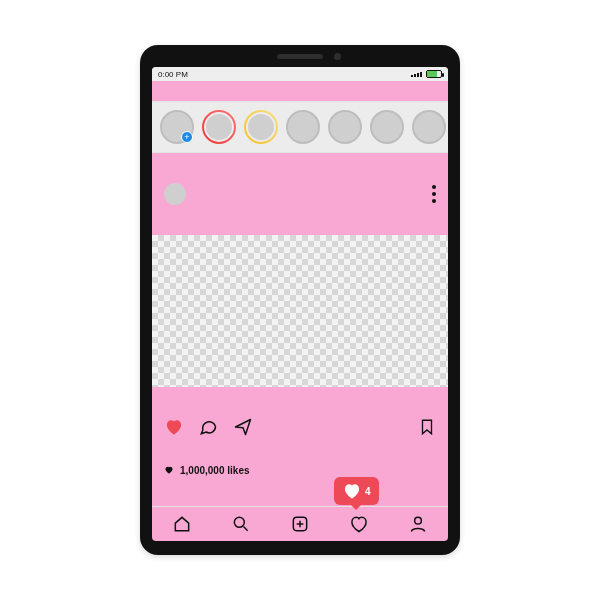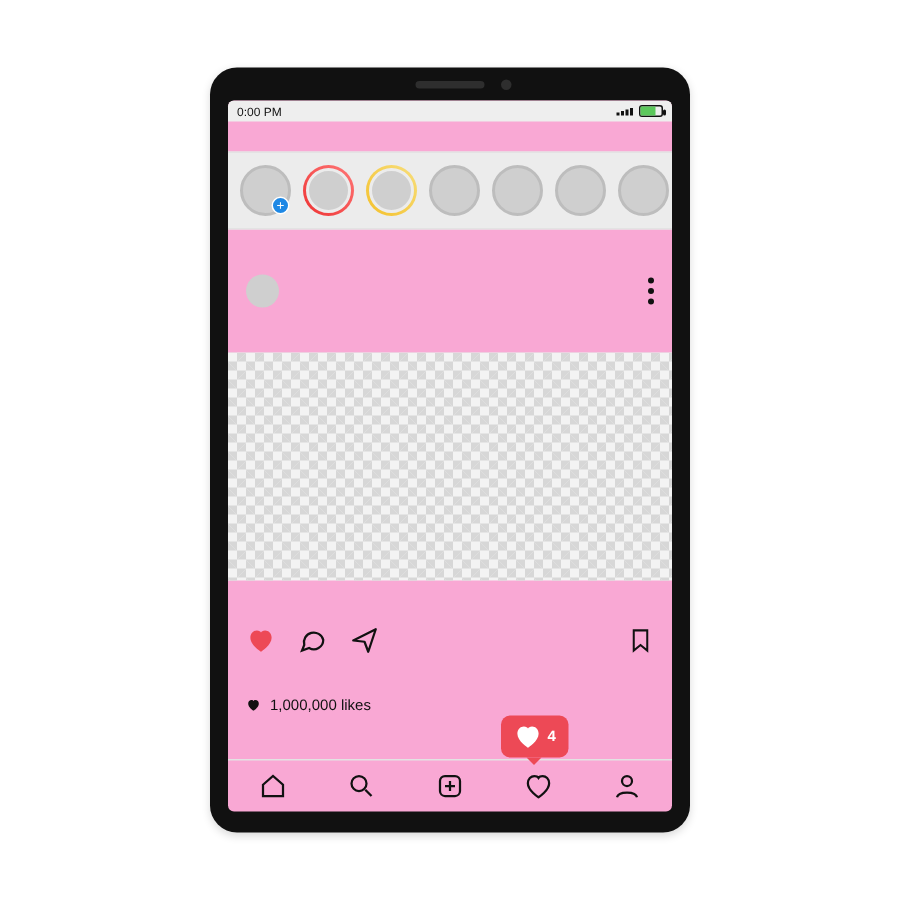--- a/index.html
+++ b/index.html
@@ -121,21 +121,21 @@
   }
   
   .actions {
     display:flex; align-items:center; justify-content:space-between;
     padding: 10px 12px 6px 12px;
   }
   .actions-left { display:flex; align-items:center; gap:14px; }
   .likes {
     display:flex; align-items:center; gap:6px;
     padding: 2px 12px 10px 12px;
-    font-size: 10px; font-weight:400; color:#111;text-align:center;
+    font-size: 10px; font-weight:700; color:#111;text-align:center;
   }
   .likes .hicon { font-size:10px; }
   
   .nav {
     margin-top:auto;
     height: 44px;
     border-top: 1px solid #e3e3e3;
     display:flex; align-items:center; justify-content:space-around;
     position:relative;
   }

